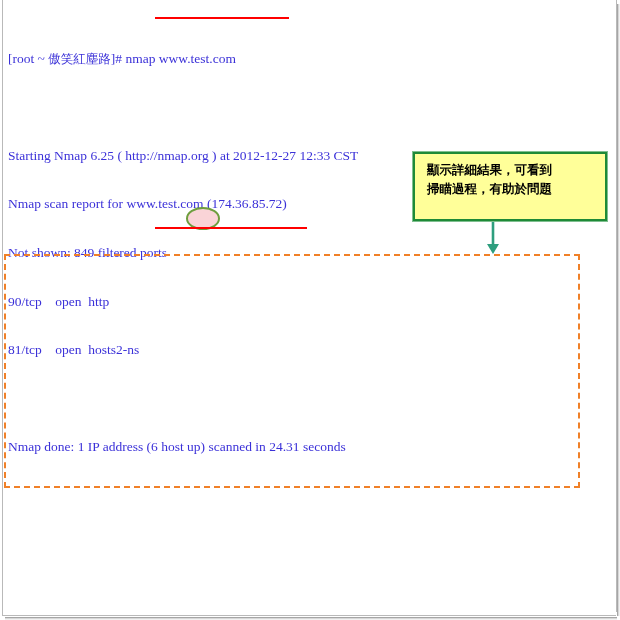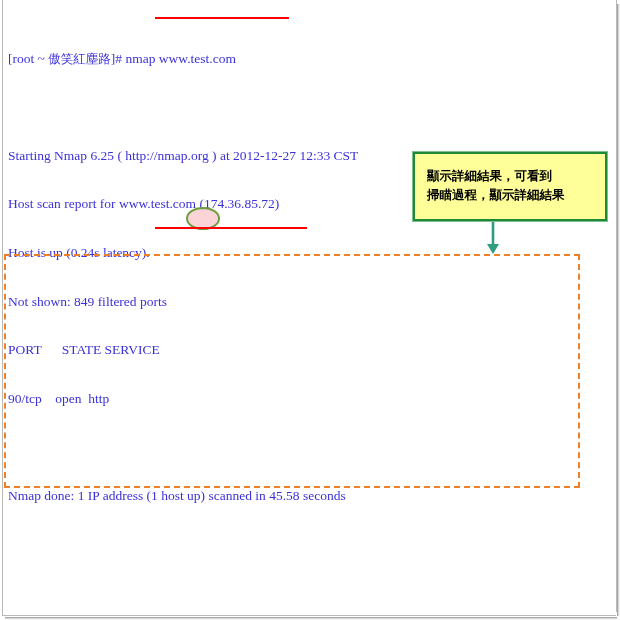--- a/index.html
+++ b/index.html
@@ -111,21 +111,21 @@
     position: absolute;
     left: 413px;
     top: 152px;
     width: 194px;
     height: 69px;
     box-sizing: border-box;
     background: #ffff99;
     border: 2px solid #1e8a37;
     outline: 1px solid #7fbf8f;
     z-index: 8;
-    padding: 12px 10px 0 12px;
+    padding: 6px 10px 0 12px;
     font-family: "DejaVu Sans", "Liberation Sans", sans-serif;
     font-size: 12.5px;
     line-height: 19px;
     color: #000000;
     font-weight: bold;
   }
   .callout .cl-line { white-space: nowrap; }
 
   
   .callout-arrow {
@@ -146,27 +146,26 @@
   <div class="frame-edge frame-right"></div>
   <div class="frame-edge frame-bottom"></div>
   <div class="frame-shadow-r"></div>
   <div class="frame-shadow-b"></div>
 
   <div id="terminal">
 
     <div class="line"><span>[root ~ </span><span class="han">傲笑紅塵路</span><span>]# nmap www.test.com</span></div>
     <div class="line blank"></div>
     <div class="line">Starting Nmap 6.25 ( http://nmap.org ) at 2012-12-27 12:33 CST</div>
-    <div class="line">Host scan report for www.test.com (174.36.85.72)</div>
-    <div class="line">Host is up (0.24s latency).</div>
+    <div class="line">Nmap scan report for www.test.com (174.36.85.72)</div>
     <div class="line">Not shown: 849 filtered ports</div>
-    <div class="line">PORT      STATE SERVICE</div>
     <div class="line">90/tcp    open  http</div>
+    <div class="line">81/tcp    open  hosts2-ns</div>
     <div class="line blank"></div>
-    <div class="line">Nmap done: 1 IP address (1 host up) scanned in 45.58 seconds</div>
+    <div class="line">Nmap done: 1 IP address (6 host up) scanned in 24.31 seconds</div>
     
 
     
     
     
     
     
     
     
     
@@ -195,16 +194,16 @@
   <div class="ellipse-v"></div>
   <div class="dashed-box"></div>
 
   <svg class="callout-arrow" viewBox="0 0 20 34">
     <line x1="10" y1="0" x2="10" y2="25" stroke="#2e9e7e" stroke-width="2.6"></line>
     <polygon points="10,33 4,23 16,23" fill="#2e9e7e"></polygon>
   </svg>
 
   <div class="callout">
     <div class="cl-line">顯示詳細結果，可看到</div>
-    <div class="cl-line">掃瞄過程，顯示詳細結果</div>
+    <div class="cl-line">掃瞄過程，有助於問題</div>
   </div>
 
 </div>
 
 </body></html>

